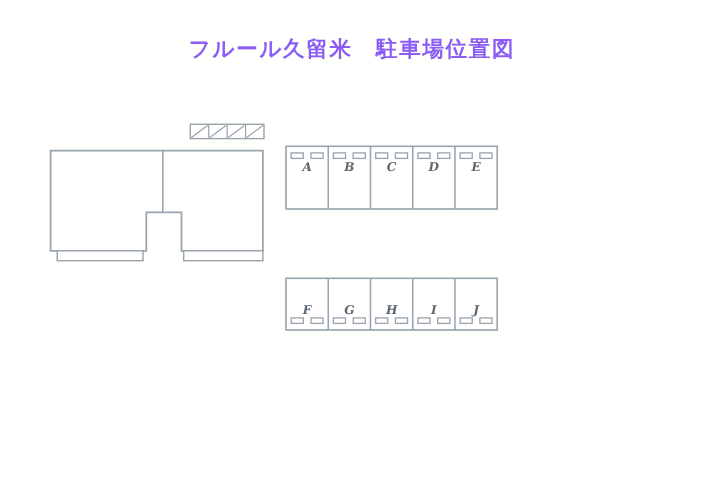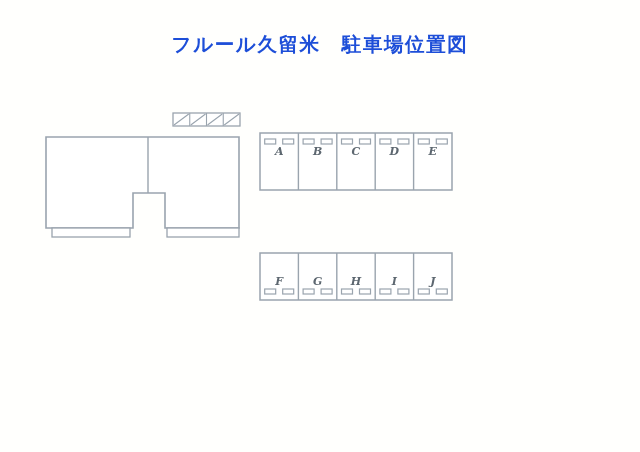--- a/index.html
+++ b/index.html
@@ -19,21 +19,21 @@
   #title {
     position: absolute;
     left: 0;
     top: 31px;
     width: 640px;
     text-align: center;
     font-family: "DejaVu Sans", sans-serif;
     font-size: 19.5px;
     font-weight: bold;
     letter-spacing: 1.6px;
-    color: #1d4ed8;
+    color: #8b5cf6;
     white-space: pre;
   }
   #canvas {
     position: absolute;
     left: 0;
     top: 0;
   }
   .stall-label {
     position: absolute;
     font-family: "DejaVu Serif", serif;

